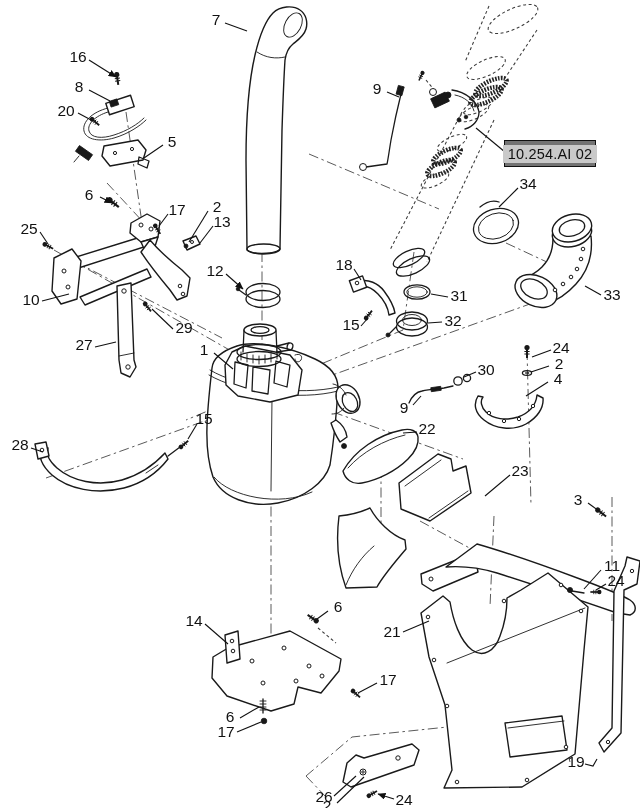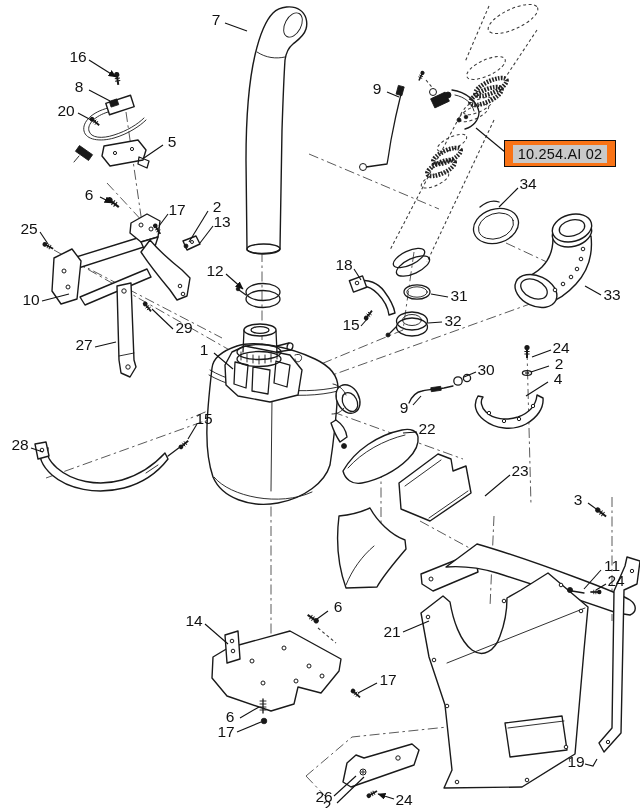--- a/index.html
+++ b/index.html
@@ -11,22 +11,22 @@
   
   .l{fill:none;stroke:var(--line,#1a1a1a);stroke-width:1.3;stroke-linecap:round;stroke-linejoin:round;}
   .t{fill:none;stroke:var(--line,#1a1a1a);stroke-width:.9;stroke-linecap:round;}
   .d{fill:#181818;stroke:#181818;stroke-width:.8;}
   .hole{fill:#fff;stroke:var(--line,#1a1a1a);stroke-width:1;}
   .cl{fill:none;stroke:var(--centerline,#5a5a5a);stroke-width:1;stroke-dasharray:10 3.5 2.5 3.5;}
   .ph{fill:none;stroke:var(--phantom,#3a3a3a);stroke-width:1.05;stroke-dasharray:3 2.6;}
   .phd{fill:none;stroke:#222;stroke-width:4.5;stroke-dasharray:1.6 1.3;}
   .leader{fill:none;stroke:var(--text,#111);stroke-width:1.1;}
   .callout-num{font:15.5px "Liberation Sans",sans-serif;fill:var(--text,#111);text-anchor:middle;}
-  .refbox{position:absolute;left:504px;top:140px;width:112px;height:27px;border:1.6px solid #111;
-          background:#f97316;display:flex;align-items:center;justify-content:center;box-sizing:border-box;text-align:right;}
+  .refbox{position:absolute;left:504px;top:140px;width:92px;height:27px;border:1.6px solid #111;
+          background:#737373;display:flex;align-items:center;justify-content:center;box-sizing:border-box;text-align:right;}
   .refbox span{background:var(--refbox_fill,#c9c9c9);padding:1px 5px;font-size:14.5px;color:var(--text,#111);
           white-space:nowrap;letter-spacing:.2px;}
 </style>
 </head>
 <body>
 
 <div class="stage">
 <svg width="640" height="808" viewBox="0 0 640 808">
   <defs>
     <marker id="arrw" markerWidth="9" markerHeight="7" refX="7.5" refY="3.5" orient="auto" markerUnits="userSpaceOnUse">

